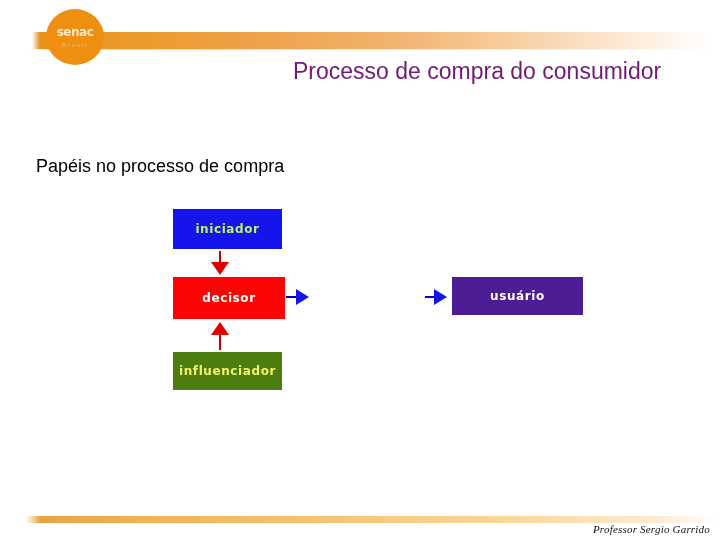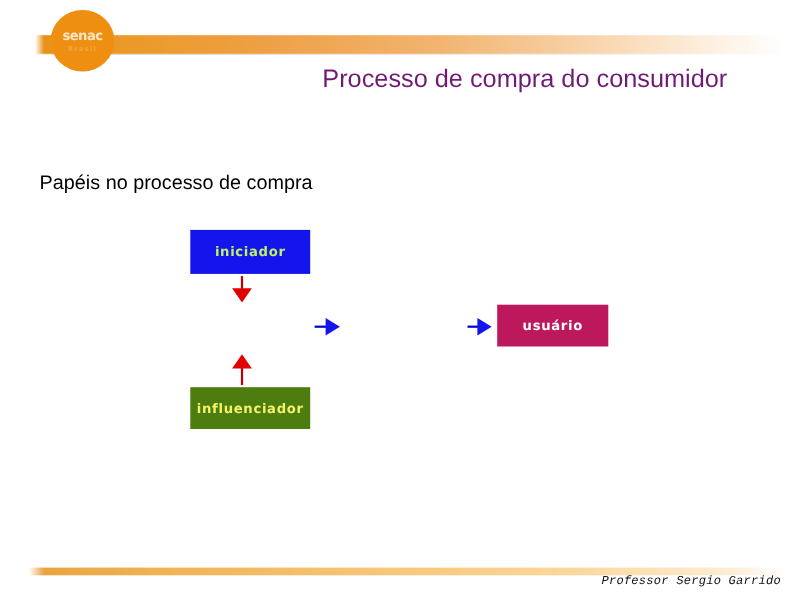--- a/index.html
+++ b/index.html
@@ -115,21 +115,21 @@
     font-family: "DejaVu Sans", sans-serif;
     font-weight: bold;
     font-size: 12px;
     letter-spacing: 0.6px;
     box-sizing: border-box;
   }
   .node-iniciador   { left: 173px; top: 209px; width: 109px; height: 40px; background: #1414ec; color: #bef264; }
   .node-decisor     { left: 173px; top: 277px; width: 112px; height: 42px; background: #fb0404; color: #ffffff; }
   .node-influenciador { left: 173px; top: 352px; width: 109px; height: 38px; background: #4d7c0f; color: #f3f36a; }
   .node-comprador   { left: 311px; top: 277px; width: 111px; height: 40px; background: #1414ec; color: #ffffff; }
-  .node-usuario     { left: 452px; top: 277px; width: 101px; height: 38px; background: #be185d; color: #ffffff; }
+  .node-usuario     { left: 452px; top: 277px; width: 131px; height: 38px; background: #4c1d95; color: #ffffff; }
 
   .arrow { position: absolute; }
 
   
   .arrow-down-shaft {
     left: 219px; top: 251px; width: 2px; height: 14px; background: #c00000;
   }
   .arrow-down-head {
     left: 211px; top: 262px; width: 0; height: 0;
     border-left: 9px solid transparent;
@@ -181,21 +181,21 @@
         #f0b252 140px,
         #f6c577 340px,
         #fad89c 520px,
         #fdecd2 660px,
         #ffffff 714px);
   }
   .footer-note {
     position: absolute;
     right: 10px;
     top: 523px;
-    font-family: Liberation Mono, monospace;
+    font-family: Liberation Serif, serif;
     font-style: italic;
     font-size: 11px;
     color: #111111;
     white-space: nowrap;
     letter-spacing: 0.2px;
   }
 </style>
 </head>
 <body>
 
@@ -205,20 +205,21 @@
 <div class="logo-text">senac</div>
 <div class="logo-sub">Brasil</div>
 
 <div class="slide-title">Processo de compra do consumidor</div>
 <div class="slide-subtitle">Papéis no processo de compra</div>
 
 <div class="diagram">
 
   <div class="node node-iniciador">iniciador</div>
 
+  <div class="node node-decisor">decisor</div>
 
   <div class="node node-influenciador">influenciador</div>
 
 
   <div class="node node-usuario">usuário</div>
 
   <div class="arrow arrow-down-shaft"></div>
   <div class="arrow arrow-down-head"></div>
 
   <div class="arrow arrow-up-shaft"></div>

